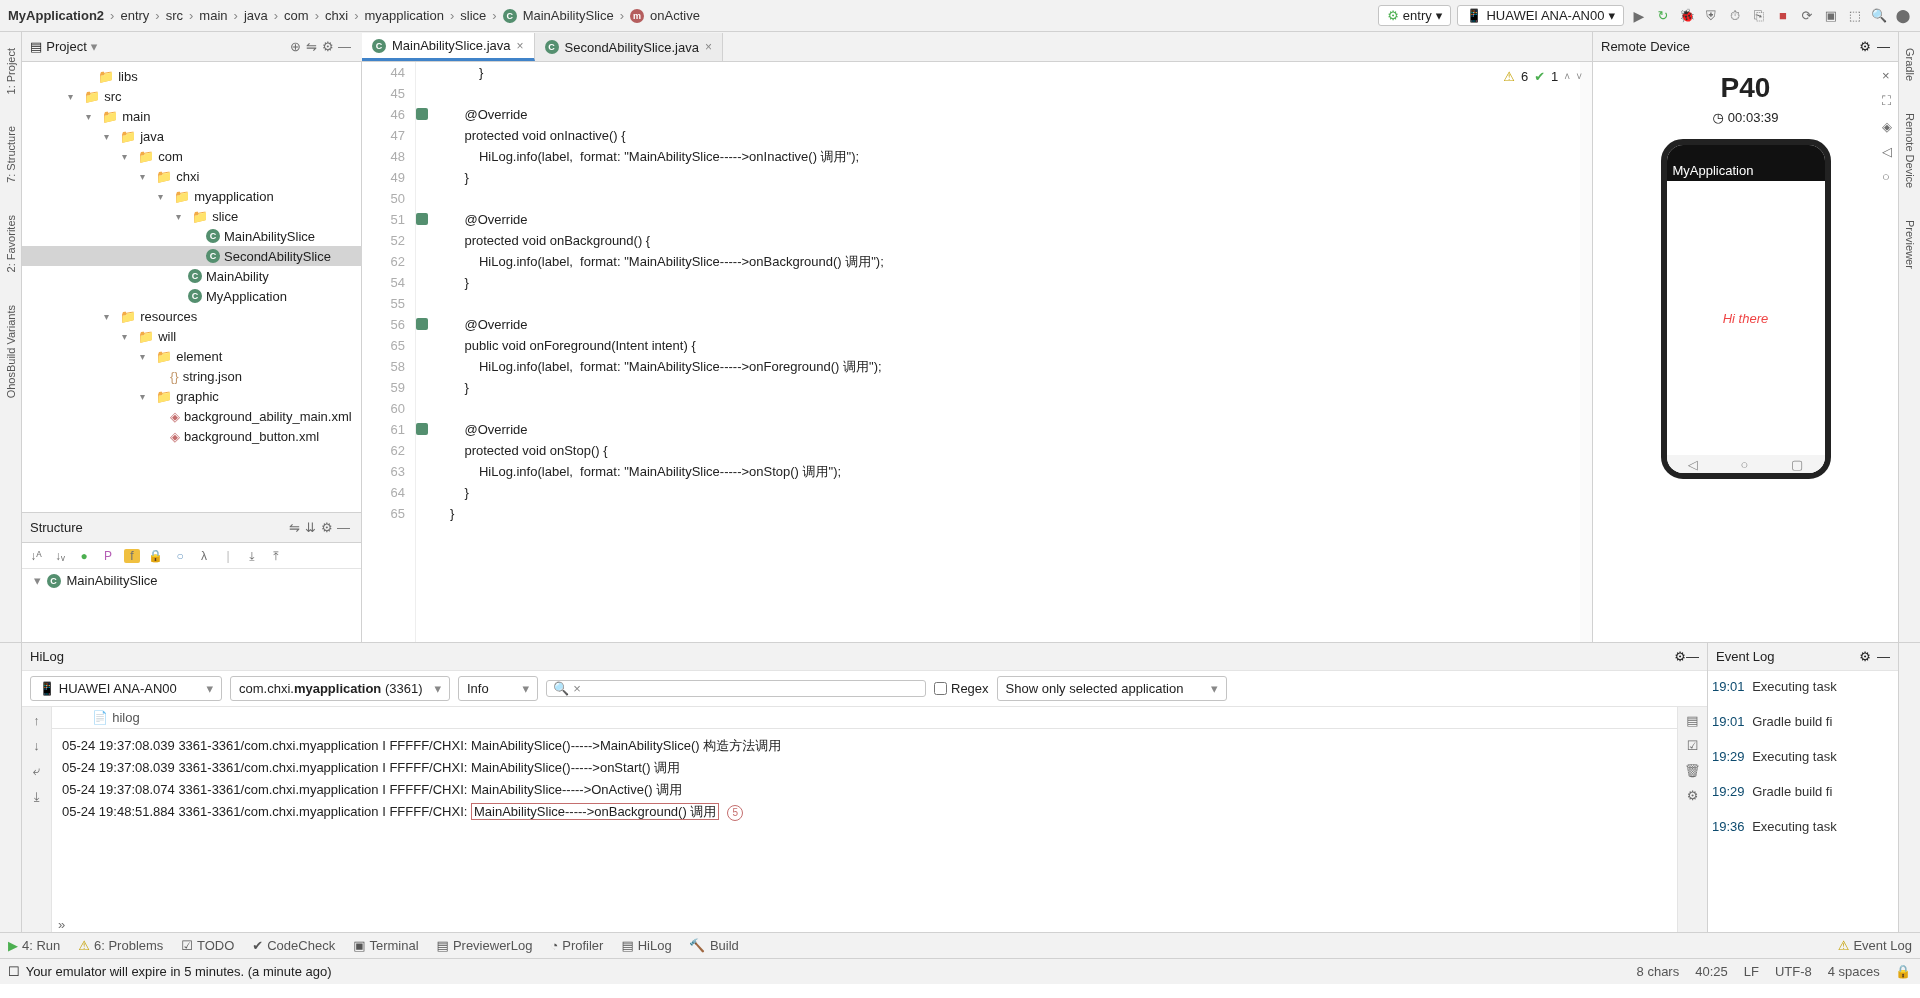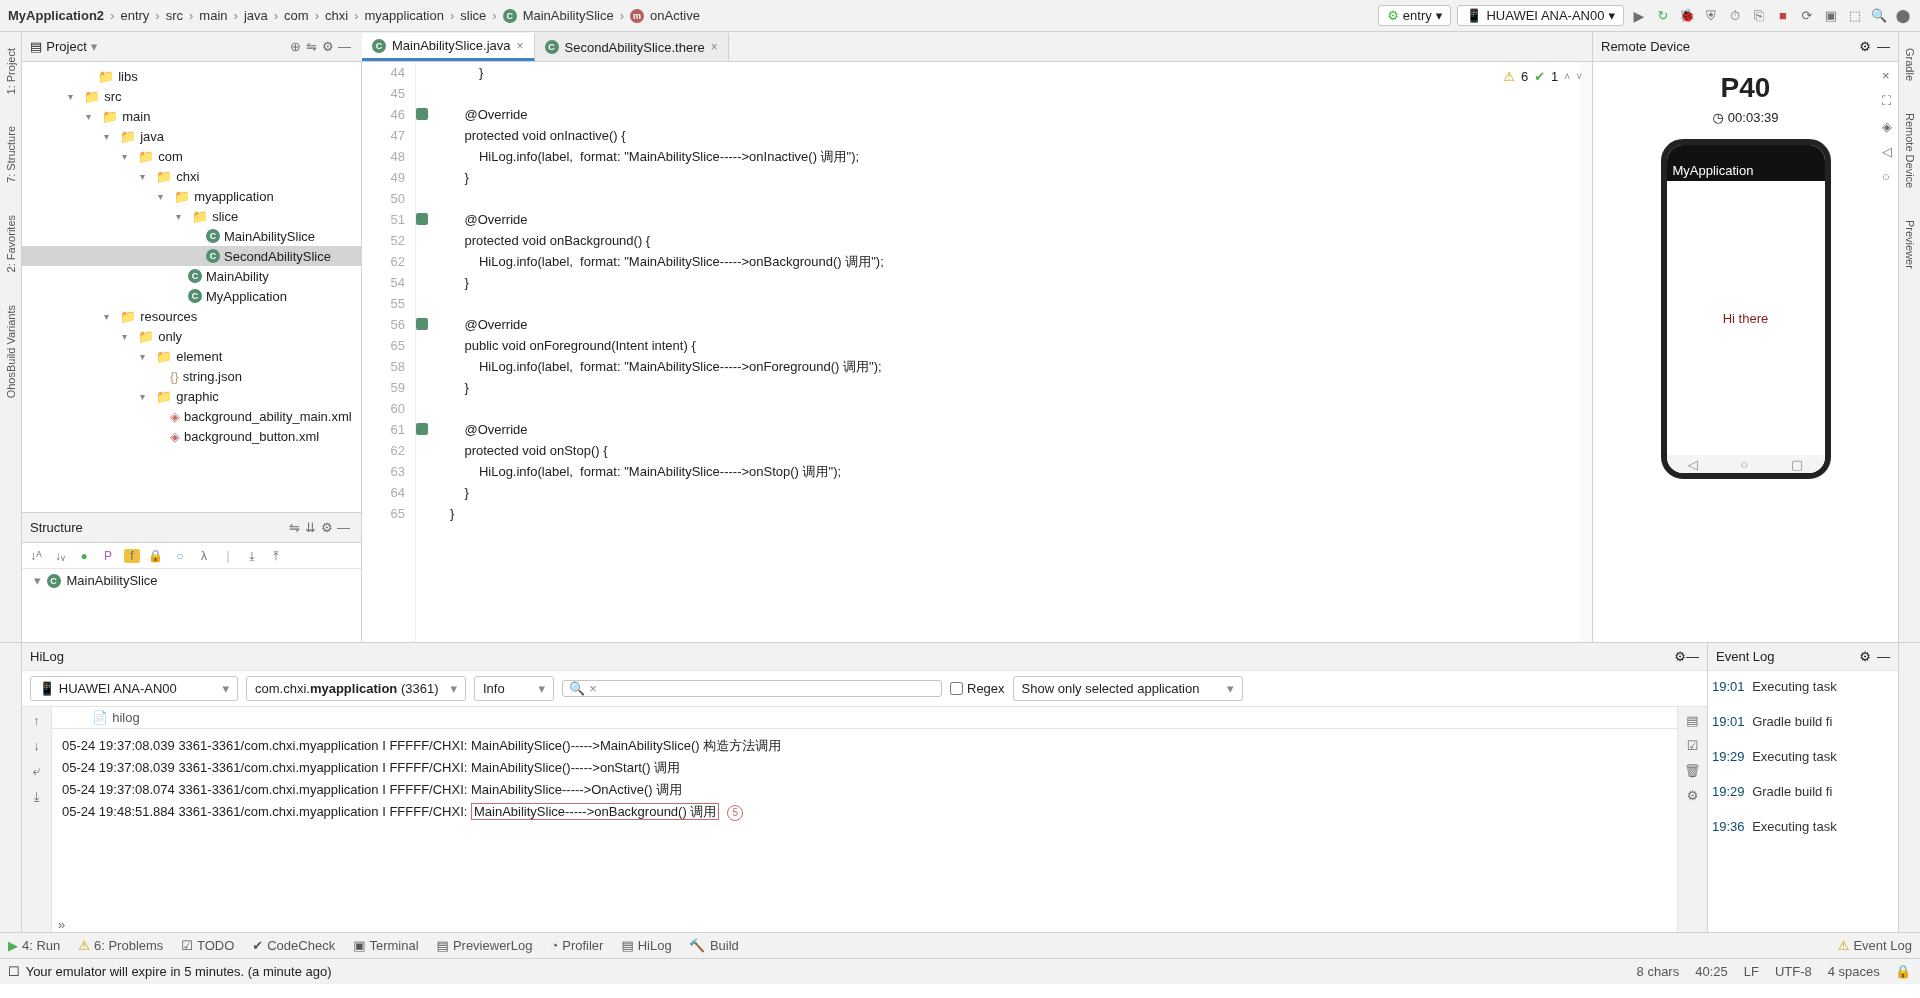--- a/index.html
+++ b/index.html
@@ -63,21 +63,21 @@
 
 .remote-panel { width: 305px; display: flex; flex-direction: column; }
 .remote-header { display: flex; align-items: center; height: 30px; padding: 0 8px; border-bottom: 1px solid #d1d1d1; background: #f2f2f2; gap: 6px; }
 .remote-header .title { flex: 1; }
 .remote-body { flex: 1; display: flex; flex-direction: column; align-items: center; padding: 10px 0; position: relative; }
 .remote-body .device-name { font-size: 28px; font-weight: bold; }
 .remote-body .timer { display: flex; align-items: center; gap: 4px; font-size: 16px; margin-top: 6px; }
 .phone { margin-top: 14px; width: 170px; height: 340px; border: 6px solid #222; border-radius: 22px; background: #fff; display: flex; flex-direction: column; overflow: hidden; }
 .phone .statusbar { height: 14px; background: #111; }
 .phone .appbar { height: 22px; background: #111; color: #fff; font-size: 10px; display: flex; align-items: center; padding: 0 6px; }
-.phone .screen { flex: 1; display: flex; align-items: center; justify-content: center; color: #7f1d1d; font-size: 13px; }
+.phone .screen { flex: 1; display: flex; align-items: center; justify-content: center; color: #ef4444; font-size: 13px; font-style: italic; }
 .phone .navbar { height: 18px; background: #f4f4f4; display: flex; justify-content: space-around; align-items: center; font-size: 10px; color: #888; }
 .remote-tools { position: absolute; right: 6px; top: 6px; display: flex; flex-direction: column; gap: 10px; color: #6e6e6e; }
 
 
 .right-gutter { width: 22px; background: #f2f2f2; border-left: 1px solid #d1d1d1; display: flex; flex-direction: column; align-items: center; padding-top: 10px; gap: 20px; }
 .right-gutter .vtab { writing-mode: vertical-rl; font-size: 11px; color: #555; white-space: nowrap; padding: 6px 0; }
 
 
 .structure-panel { height: 130px; border-top: 1px solid #d1d1d1; display: flex; flex-direction: column; }
 .structure-toolbar { display: flex; align-items: center; height: 26px; padding: 0 6px; gap: 8px; border-bottom: 1px solid #e4e4e4; }
@@ -254,21 +254,21 @@
             <span>MyApplication</span>
           </div>
         <div class="tree-item" style="--indent:82px">
             <span class="arrow">▾</span>
             <span class="folder-icon">📁</span>
             <span>resources</span>
           </div>
         <div class="tree-item" style="--indent:100px">
             <span class="arrow">▾</span>
             <span class="folder-icon">📁</span>
-            <span>only</span>
+            <span>will</span>
           </div>
         <div class="tree-item" style="--indent:118px">
             <span class="arrow">▾</span>
             <span class="folder-icon">📁</span>
             <span>element</span>
           </div>
         <div class="tree-item" style="--indent:148px">
             <span class="json-icon">{}</span>
             <span>string.json</span>
           </div>
@@ -319,21 +319,21 @@
 
   <div class="editor-area">
     <div class="editor-tabs">
       <div class="editor-tab active">
           <span class="class-icon" style="display:inline-flex;width:14px;height:14px;background:#548f6f;color:#fff;border-radius:50%;align-items:center;justify-content:center;font-size:9px;font-weight:bold">C</span>
           <span>MainAbilitySlice.java</span>
           <span class="close">×</span>
         </div>
       <div class="editor-tab">
           <span class="class-icon" style="display:inline-flex;width:14px;height:14px;background:#548f6f;color:#fff;border-radius:50%;align-items:center;justify-content:center;font-size:9px;font-weight:bold">C</span>
-          <span>SecondAbilitySlice.there</span>
+          <span>SecondAbilitySlice.java</span>
           <span class="close">×</span>
         </div>
     </div>
     <div class="editor-content">
       <div class="gutter" id="gutter">
           <div class="ln">44</div>
           <div class="ln">45</div>
           <div class="ln">46</div>
           <div class="ln">47</div>
           <div class="ln">48</div>
@@ -437,21 +437,21 @@
 
 <div class="bottom-section">
   <div style="width:22px;background:#f2f2f2;border-right:1px solid #d1d1d1"></div>
   <div class="hilog-panel">
     <div class="hilog-header">
       <div class="title">HiLog</div>
       <span class="ico">⚙</span>
       <span class="ico">—</span>
     </div>
     <div class="hilog-filters">
-      <div class="combo" style="width:208px">📱 <span>HUAWEI ANA-AN00</span> <span style="float:right;color:#888">▾</span></div>
+      <div class="combo" style="width:192px">📱 <span>HUAWEI ANA-AN00</span> <span style="float:right;color:#888">▾</span></div>
       <div class="combo" style="width:220px"><span>com.chxi.</span><b>myapplication</b><span> (3361)</span> <span style="float:right;color:#888">▾</span></div>
       <div class="combo" style="width:80px"><span>Info</span> <span style="float:right;color:#888">▾</span></div>
       <div class="searchbox">
         <span>🔍</span>
         <span style="color:#888">×</span>
       </div>
       <label>
           <input type="checkbox" style=""> 
           <span>Regex</span>
         </label>

